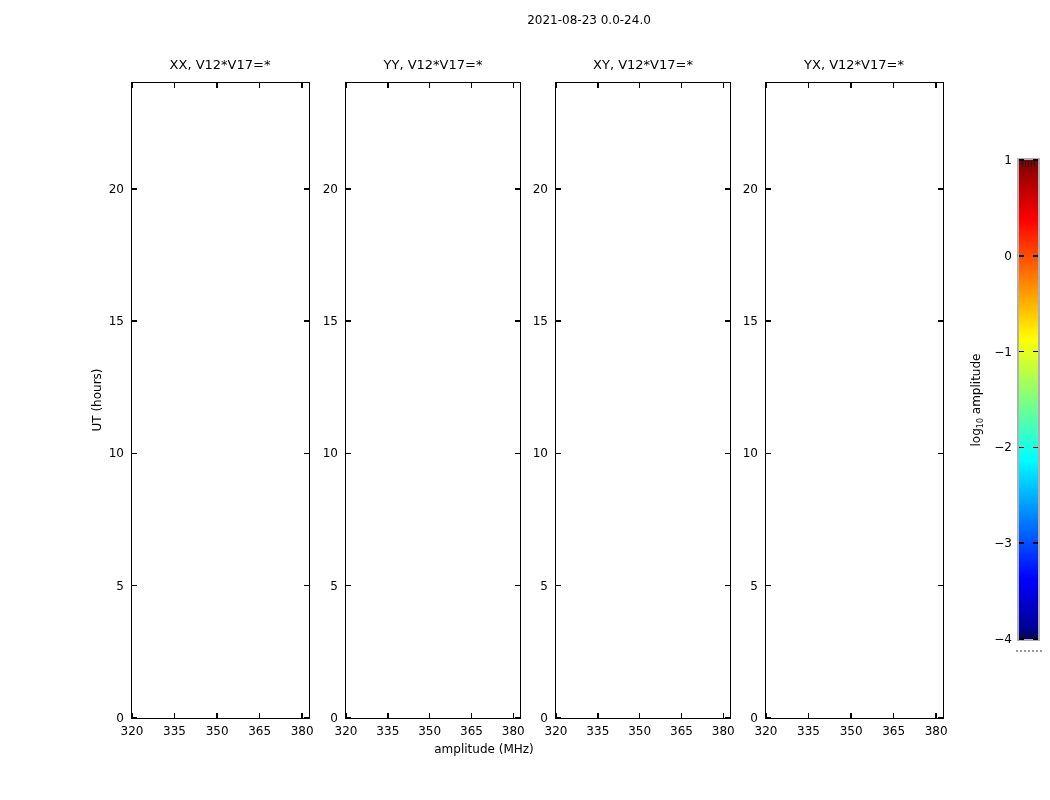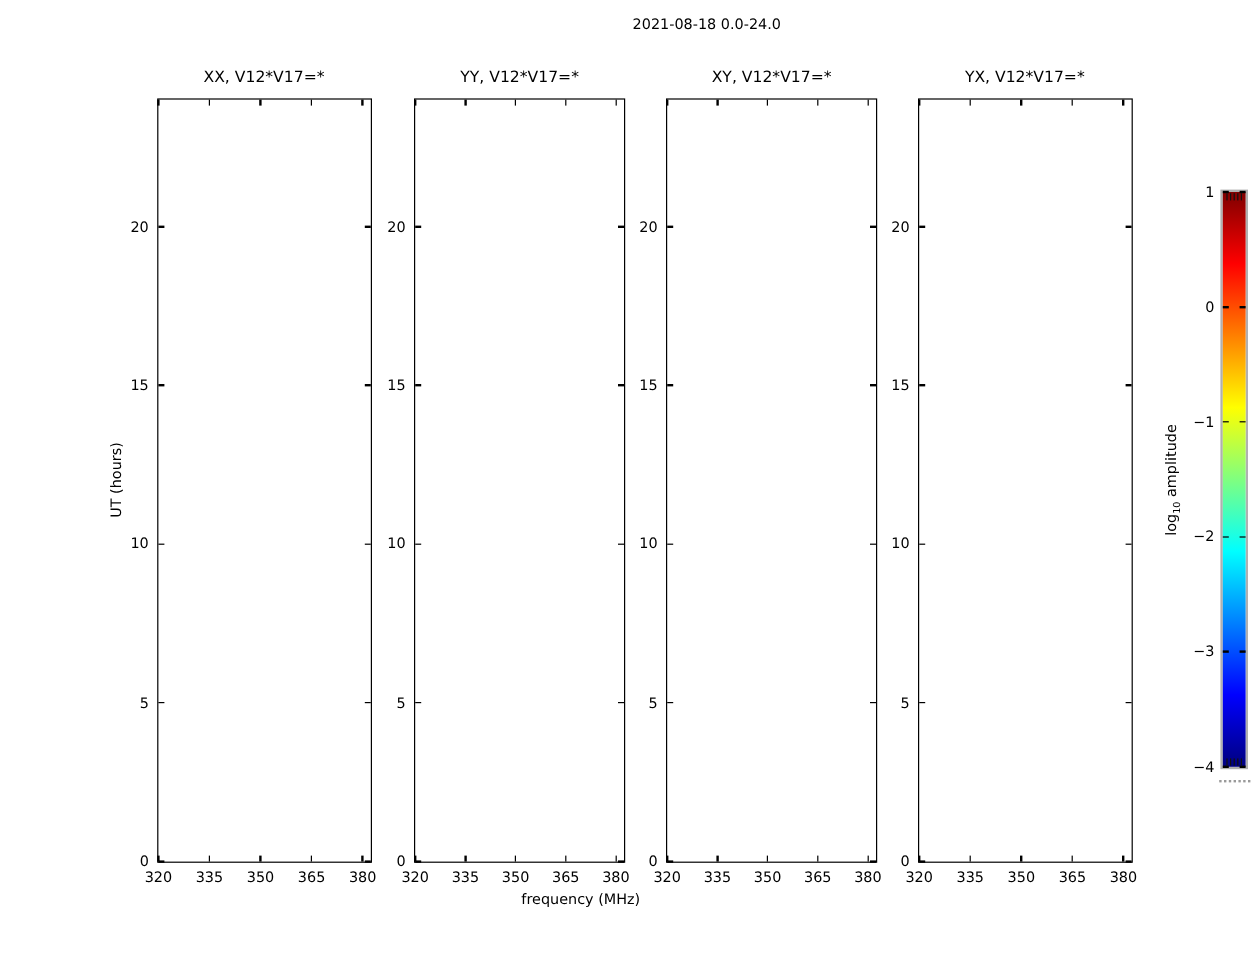--- a/index.html
+++ b/index.html
@@ -53,21 +53,21 @@
     transform:translate(-50%,-50%) rotate(-90deg);
     font-size:12px;white-space:nowrap;
   }
   .cbar-label sub{font-size:8px;}
 </style>
 </head>
 <body>
 
 <div class="fig">
 
-  <div class="suptitle">2021-08-18 0.0-24.0</div>
+  <div class="suptitle">2021-08-23 0.0-24.0</div>
 
   <div class="subplot-title t0">XX, V12*V17=*</div>
   <div class="subplot-title t1">YY, V12*V17=*</div>
   <div class="subplot-title t2">XY, V12*V17=*</div>
   <div class="subplot-title t3">YX, V12*V17=*</div>
 
   <div class="axes ax0">
       <div class="tick" style="left: -0.75px; bottom: 0px; width: 1.5px; height: 5px;"></div>
       <div class="tick" style="left: -0.75px; top: 0px; width: 1.5px; height: 5px;"></div>
       <div class="tlabel xlab" style="left: -20px; top: 641px; width: 40px;">320</div>
@@ -190,21 +190,21 @@
       <div class="tlabel ylab" style="right: 185px; top: 363.417px; width: 34px;">10</div>
       <div class="tick" style="left: 0px; top: 237.375px; width: 5px; height: 1.5px;"></div>
       <div class="tick" style="right: 0px; top: 237.375px; width: 5px; height: 1.5px;"></div>
       <div class="tlabel ylab" style="right: 185px; top: 231.125px; width: 34px;">15</div>
       <div class="tick" style="left: 0px; top: 105.083px; width: 5px; height: 1.5px;"></div>
       <div class="tick" style="right: 0px; top: 105.083px; width: 5px; height: 1.5px;"></div>
       <div class="tlabel ylab" style="right: 185px; top: 98.8333px; width: 34px;">20</div>
     </div>
 
   <div class="ylabel">UT (hours)</div>
-  <div class="xlabel">frequency (MHz)</div>
+  <div class="xlabel">amplitude (MHz)</div>
 
   <div class="cbar" style="border-color: rgb(176, 176, 176);">
     <div class="cbar-grad" style="background: linear-gradient(to top, rgb(0, 0, 127) 0%, rgb(0, 0, 255) 12.5%, rgb(0, 255, 255) 37.5%, rgb(255, 255, 0) 62.5%, rgb(255, 0, 0) 87.5%, rgb(127, 0, 0) 100%);"></div>
   <div class="tick" style="left: 0px; top: -0.75px; width: 5px; height: 1.5px;"></div>
       <div class="tick" style="right: 0px; top: -0.75px; width: 5px; height: 1.5px;"></div>
       <div class="tlabel ylab" style="right: 26px; top: -7px; width: 26px;">1</div>
       <div class="tick" style="left: 0px; top: 95.05px; width: 5px; height: 1.5px;"></div>
       <div class="tick" style="right: 0px; top: 95.05px; width: 5px; height: 1.5px;"></div>
       <div class="tlabel ylab" style="right: 26px; top: 88.8px; width: 26px;">0</div>
       <div class="tick" style="left: 0px; top: 190.85px; width: 5px; height: 1.5px;"></div>

